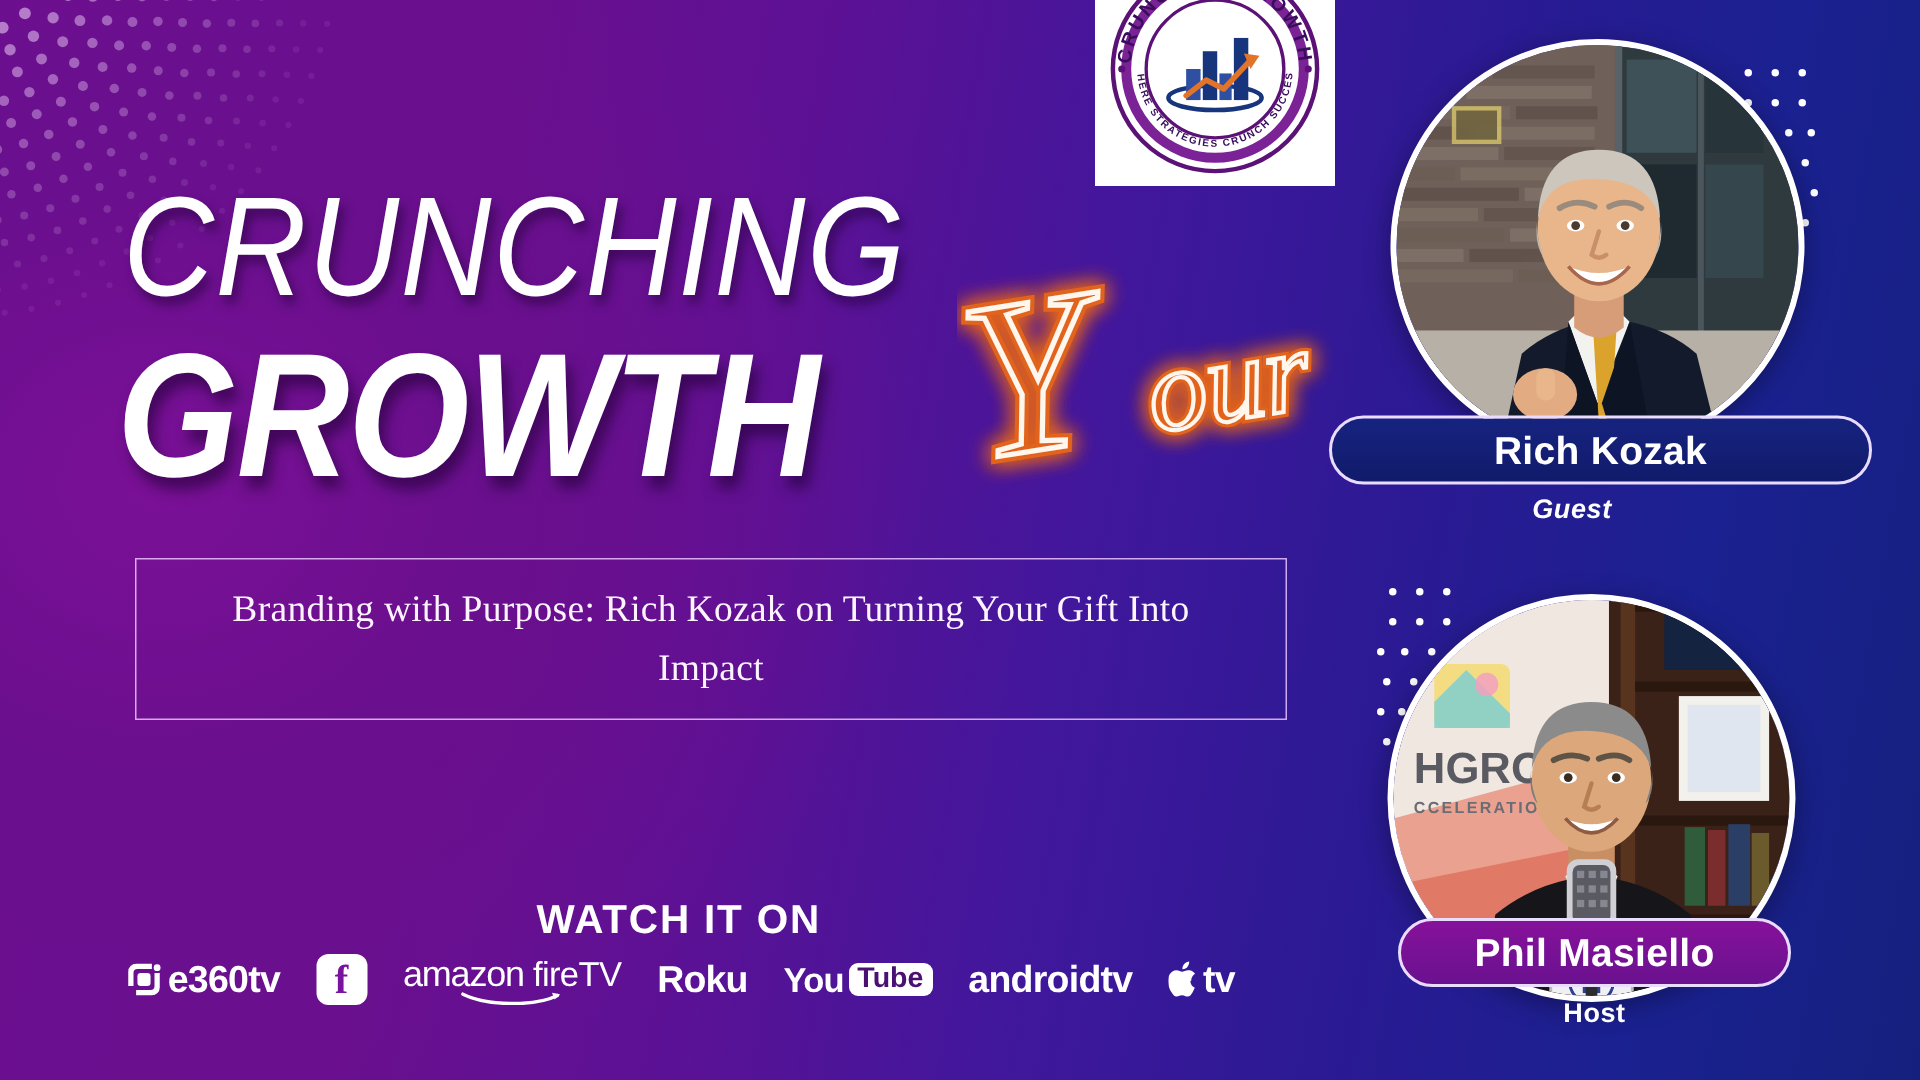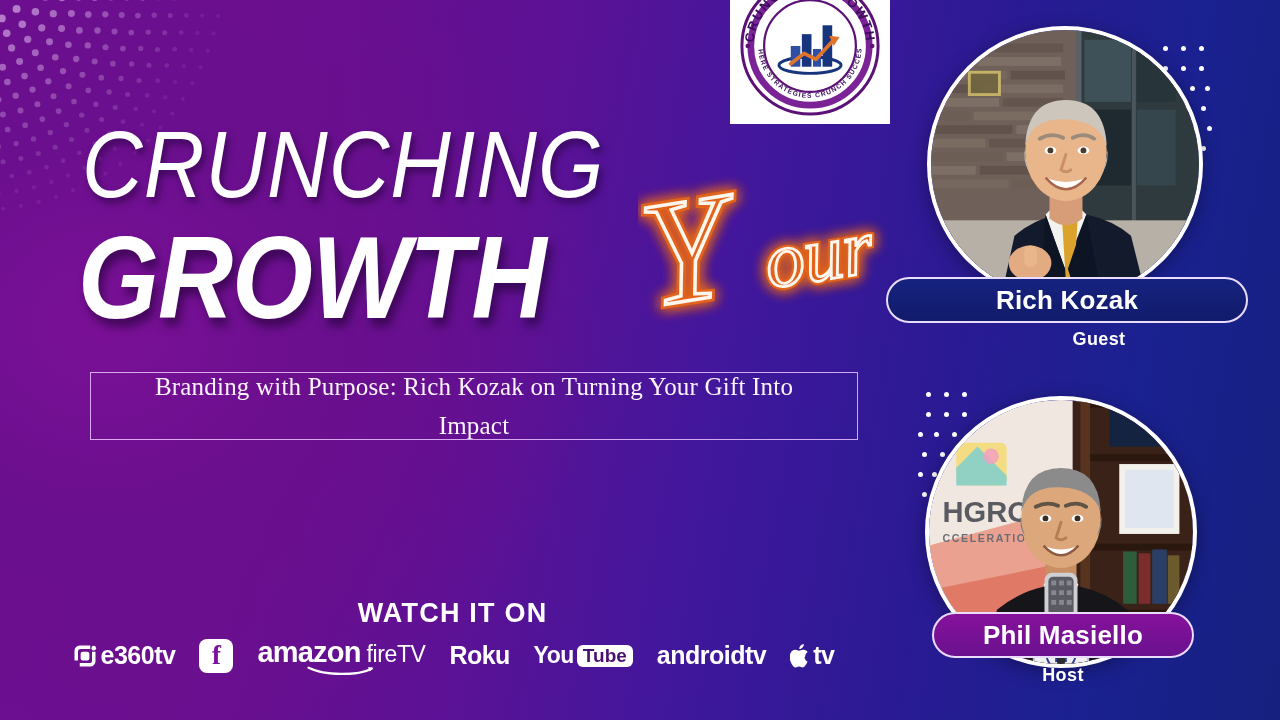--- a/index.html
+++ b/index.html
@@ -64,21 +64,21 @@
     transform-origin:left top;
   }
   .t-your {
     position:absolute; left:560px; top:28px;
     width:300px; height:210px;
   }
 
   
   .subtitle-box {
     position:absolute; left:90px; top:372px;
-    width:768px; height:68px;
+    width:768px; height:108px;
     border:1px solid rgba(236,196,255,.85);
     display:flex; align-items:center; justify-content:flex-end;
     padding:0 28px;
   }
   .subtitle-text {
     color:#fdf4ff;
     font-family:"Liberation Serif", serif;
     font-size:25px; line-height:39px;
     text-align:center;
     letter-spacing:.2px;
@@ -118,21 +118,21 @@
     width:28px; height:28px; margin-right:2px;
   }
   .fb {
     width:34px; height:34px; border-radius:8px; background:#fff;
     display:flex; align-items:center; justify-content:center;
     color:#7a12a0; font-weight:bold; font-size:27px; font-family:"Liberation Serif", serif;
     line-height:1;
   }
   .amz { display:flex; flex-direction:column; align-items:center; }
   .amz-top { display:flex; align-items:baseline; }
-  .amz-word { font-size:29px; font-weight:bold; letter-spacing:-.8px; }
+  .amz-word { font-size:24px; font-weight:normal; letter-spacing:-.8px; }
   .amz-fire { font-size:23px; font-weight:400; margin-left:6px; letter-spacing:-.4px; }
   .amz-smile { width:76px; height:9px; margin-top:-3px; }
   .roku { font-size:25px; font-weight:bold; letter-spacing:-.6px; }
   .yt { display:flex; align-items:center; }
   .yt-you { font-size:23px; font-weight:bold; letter-spacing:-.5px; }
   .yt-tube {
     margin-left:3px; background:#fff; color:#4b1172;
     font-size:19px; font-weight:bold; padding:1px 6px; border-radius:6px;
     line-height:20px;
   }
@@ -160,21 +160,21 @@
     background:linear-gradient(180deg,#16237f,#111b6b);
   }
   .pill-host {
     left:932px; top:612px; width:262px;
     background:linear-gradient(180deg,#86119a,#6a1190);
   }
   .role {
     position:absolute; text-align:center; color:#ffffff;
     font-weight:bold; font-size:18px; letter-spacing:.4px;
   }
-  .role-guest { left:918px; top:329px; width:362px; }
+  .role-guest { left:867px; top:329px; width:362px;font-style:italic; }
   .role-host  { left:932px; top:665px; width:262px; }
 </style>
 </head>
 <body>
 
 <div id="poster">
 
   <svg class="halftone" viewBox="0 0 320 320">
     <g id="ht">
         <circle cx="71.0" cy="36.0" r="4.28" fill="#e7c6f2" opacity="0.81"></circle>

